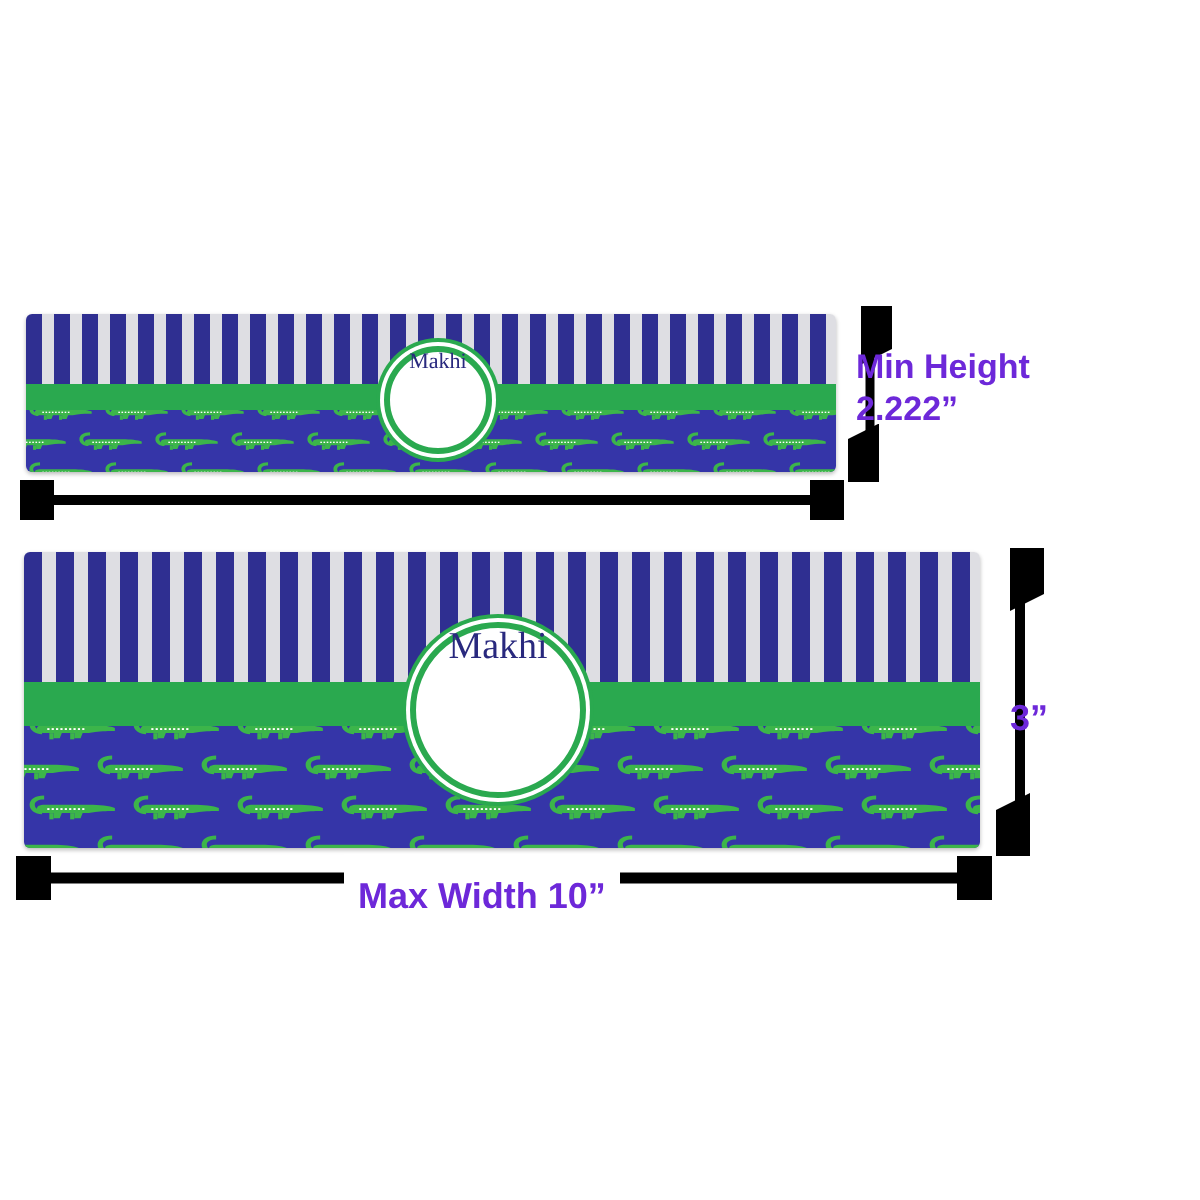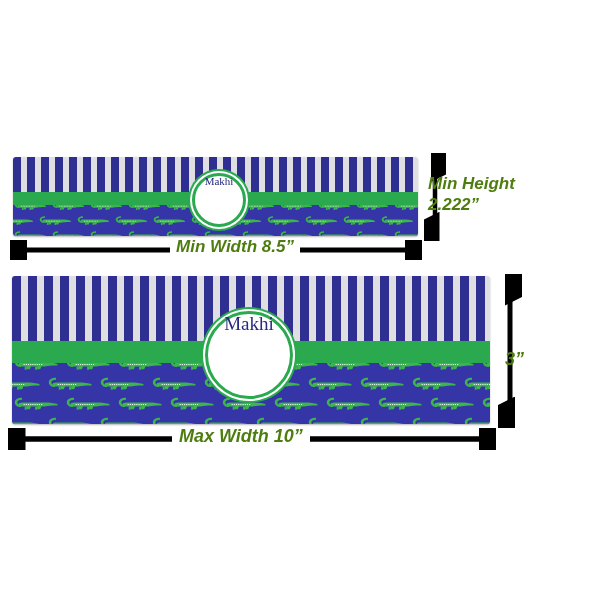--- a/index.html
+++ b/index.html
@@ -83,24 +83,23 @@
     color: #29297e;
     line-height: 1;
     white-space: nowrap;
   }
 
   
   .dim-label {
     position: absolute;
     font-family: "Liberation Sans", sans-serif;
     font-weight: bold;
-    color: #4d7c0f;
+    color: #6d28d9;
     line-height: 1.05;
     white-space: pre;
-    font-style: italic;
   }
   .arrow-svg { position: absolute; }
 </style>
 </head>
 <body>
 
 <div class="stage">
 
   <div class="banner" id="min-banner" style="left:13px; top:157px; width:405px; height:79px;">
     <div class="band-stripes" style="height:35px; --navy-w:8px; --period:14px;"></div>
@@ -595,21 +594,20 @@
     <defs>
       <marker id="ahL" markerWidth="9" markerHeight="9" refX="8" refY="4.5" orient="auto">
         <path d="M9,0 L9,9 L0,4.5 z" fill="#000"></path>
       </marker>
       <marker id="ahR" markerWidth="9" markerHeight="9" refX="1" refY="4.5" orient="auto">
         <path d="M0,0 L0,9 L9,4.5 z" fill="#000"></path>
       </marker>
     </defs>
     <line x1="12" y1="10" x2="400" y2="10" stroke="#000" stroke-width="5" marker-start="url(#ahL)" marker-end="url(#ahR)"></line>
   </svg>
-  <div class="dim-label" style="left:170px; top:238px; font-size:17px; background:#fff; padding:0 6px;">Min Width 8.5”</div>
 
   <svg class="arrow-svg" style="left:424px; top:153px;" width="22" height="88" viewBox="0 0 22 88">
     <defs>
       <marker id="avU" markerWidth="9" markerHeight="9" refX="4.5" refY="8" orient="auto">
         <path d="M0,9 L9,9 L4.5,0 z" fill="#000"></path>
       </marker>
       <marker id="avD" markerWidth="9" markerHeight="9" refX="4.5" refY="1" orient="auto">
         <path d="M0,0 L9,0 L4.5,9 z" fill="#000"></path>
       </marker>
     </defs>
@@ -1188,20 +1186,20 @@
           </svg></div>
       </div>
   </div>
   <div class="monogram" style="left:205px; top:311px; width:88px; height:88px;">
     <span class="name" style="font-size:19px;">Makhi</span>
   </div>
 
   <svg class="arrow-svg" style="left:8px; top:428px;" width="488" height="22" viewBox="0 0 488 22">
     <line x1="12" y1="11" x2="476" y2="11" stroke="#000" stroke-width="5.5" marker-start="url(#ahL)" marker-end="url(#ahR)"></line>
   </svg>
-  <div class="dim-label" style="left:172px; top:427px; font-size:18px; background:#fff; padding:0 7px;">Max Width 10”</div>
+  <div class="dim-label" style="left:172px; top:427px; font-size:18px; background:#fff; padding:12px 7px;">Max Width 10”</div>
 
   <svg class="arrow-svg" style="left:498px; top:274px;" width="24" height="154" viewBox="0 0 24 154">
     <line x1="12" y1="9" x2="12" y2="145" stroke="#000" stroke-width="5" marker-start="url(#avU)" marker-end="url(#avD)"></line>
   </svg>
   <div class="dim-label" style="left:505px; top:350px; font-size:18px;">3”</div>
 
 </div>
 
 </body></html>

